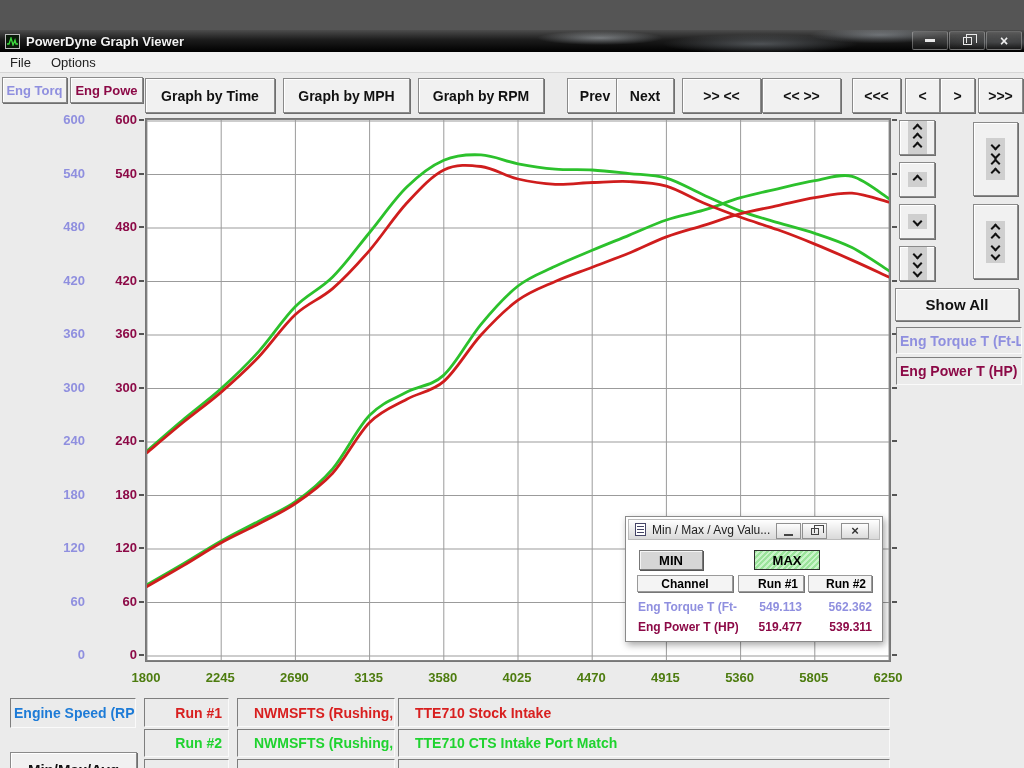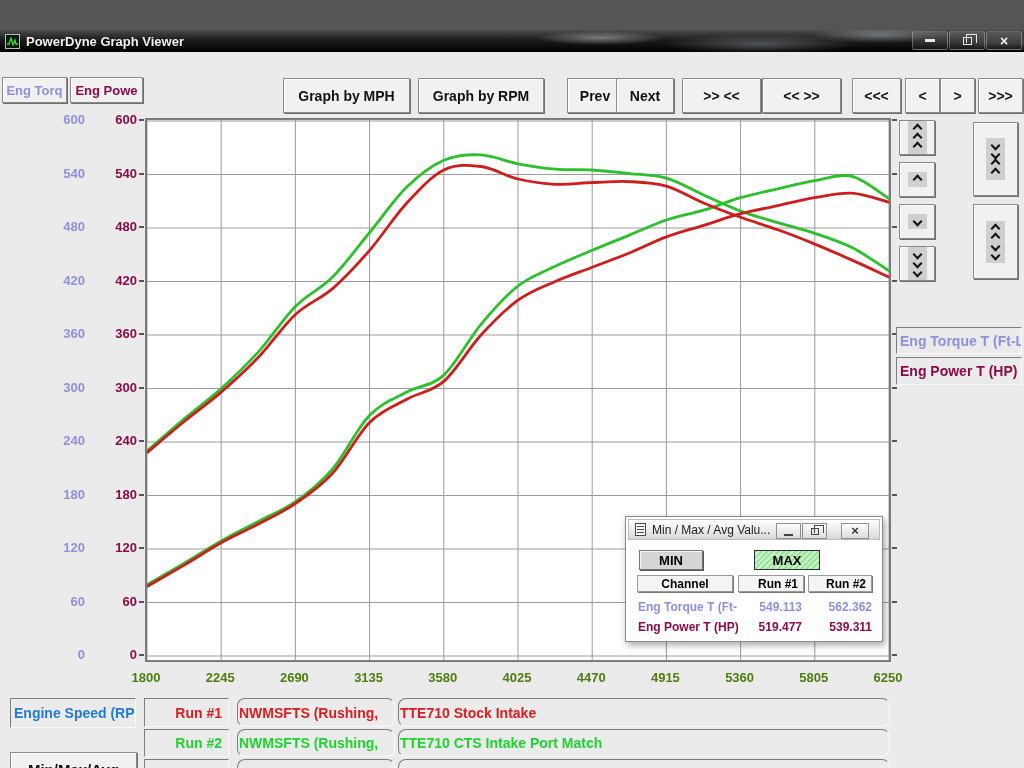--- a/index.html
+++ b/index.html
@@ -51,21 +51,21 @@
   .tickmark{position:absolute;width:5px;height:2px;background:#555;}
 
   
   .sq{background:#cfcfcf;display:flex;flex-direction:column;align-items:center;justify-content:center;padding:3px 6px;}
   .chU{width:7px;height:7px;border-top:2px solid #111;border-left:2px solid #111;transform:rotate(45deg);margin:1px 0;}
   .chD{width:7px;height:7px;border-bottom:2px solid #111;border-right:2px solid #111;transform:rotate(45deg);margin:1px 0;}
   .chan-box{font-size:14px;padding-left:3px;}
 
   
   .runlab{justify-content:flex-end;padding-right:6px;font-size:14px;}
-  .filebox{font-size:14px;padding-left:1px;border-radius:8px;}
+  .filebox{font-size:14px;padding-left:16px;}
   .red-t{color:#d81f1f;}
   .green-t{color:#1fd32f;}
   .navy-t{color:#2228b8;}
   .blue-t{color:#1d7bd7;}
 
   .bottom-strip{position:absolute;left:0;top:760px;width:1024px;height:8px;background:#e3e6ea;border-top:1px solid #9aa4b2;}
   .blue-edge{position:absolute;left:13px;top:762px;width:724px;height:2px;background:#3f5f9e;}
   .notch{position:absolute;left:380px;top:763px;width:75px;height:5px;background:#1c1c1c;border-radius:2px;}
 
   
@@ -111,24 +111,29 @@
         </div>
       <div class="win-btn">
           <span class="rsq"></span>
         </div>
       <div class="win-btn">
           <span class="x">×</span>
         </div>
     </div>
   </div>
 
+  <div class="menubar">
+    <span class="menu-item">File</span>
+    <span class="menu-item">Options</span>
+  </div>
 
   <div class="btn tab-btn torq-col" style="left:2px;top:47px;width:65px;height:26px;">Eng Torq</div>
   <div class="btn tab-btn pow-col" style="left:70px;top:47px;width:73px;height:26px;">Eng Powe</div>
 
+  <div class="btn" style="left:145px;top:48px;width:130px;height:35px;">Graph by Time</div>
   <div class="btn" style="left:283px;top:48px;width:127px;height:35px;">Graph by MPH</div>
   <div class="btn" style="left:418px;top:48px;width:126px;height:35px;">Graph by RPM</div>
   <div class="btn" style="left:567px;top:48px;width:56px;height:35px;">Prev</div>
   <div class="btn" style="left:616px;top:48px;width:58px;height:35px;">Next</div>
   <div class="btn" style="left:682px;top:48px;width:79px;height:35px;">&gt;&gt; &lt;&lt;</div>
   <div class="btn" style="left:762px;top:48px;width:79px;height:35px;">&lt;&lt; &gt;&gt;</div>
   <div class="btn" style="left:852px;top:48px;width:49px;height:35px;">&lt;&lt;&lt;</div>
   <div class="btn" style="left:905px;top:48px;width:35px;height:35px;">&lt;</div>
   <div class="btn" style="left:940px;top:48px;width:35px;height:35px;">&gt;</div>
   <div class="btn" style="left:978px;top:48px;width:45px;height:35px;">&gt;&gt;&gt;</div>
@@ -265,20 +270,21 @@
     </div>
   <div class="btn" style="left:973px;top:174px;width:45px;height:75px;">
     <span class="sq">
         <i class="chU"></i>
         <i class="chU"></i>
         <i class="chD"></i>
         <i class="chD"></i>
       </span>
     </div>
 
+  <div class="btn" style="left:895px;top:258px;width:124px;height:33px;font-size:15px;">Show All</div>
   <div class="sunken torq-col chan-box" style="left:896px;top:297px;width:126px;height:27px;">Eng Torque T (Ft-Lbs)</div>
   <div class="sunken pow-col chan-box" style="left:896px;top:327px;width:126px;height:28px;">Eng Power T (HP)</div>
 
   <div class="sunken blue-t" style="left:10px;top:668px;width:126px;height:30px;font-size:14px;padding-left:3px;">Engine Speed (RPM)</div>
   <div class="btn" style="left:10px;top:722px;width:127px;height:34px;font-size:15px;">Min/Max/Avg</div>
 
   <div class="sunken runlab red-t" style="left:144px;top:668px;width:85px;height:29px;">Run #1</div>
   <div class="sunken filebox red-t" style="left:237px;top:668px;width:158px;height:29px;">NWMSFTS (Rushing,</div>
   <div class="sunken filebox red-t" style="left:398px;top:668px;width:492px;height:29px;">TTE710 Stock Intake</div>
 

